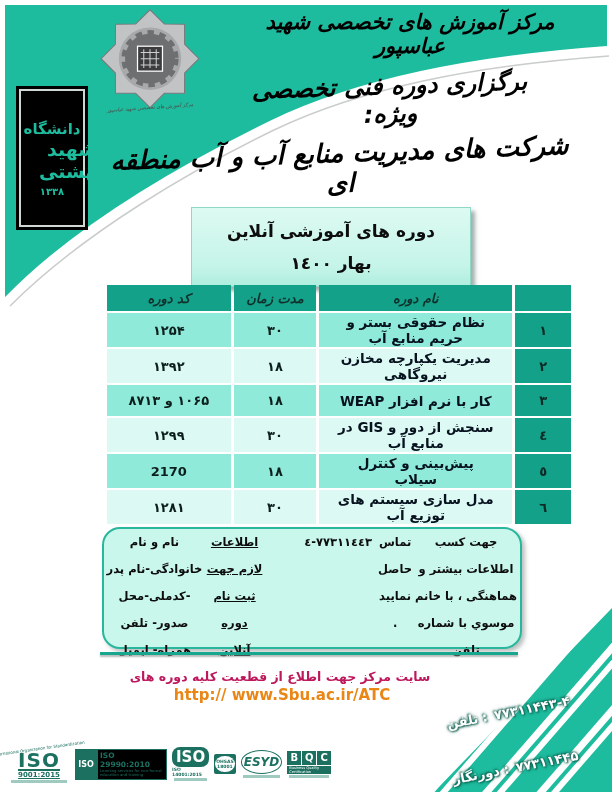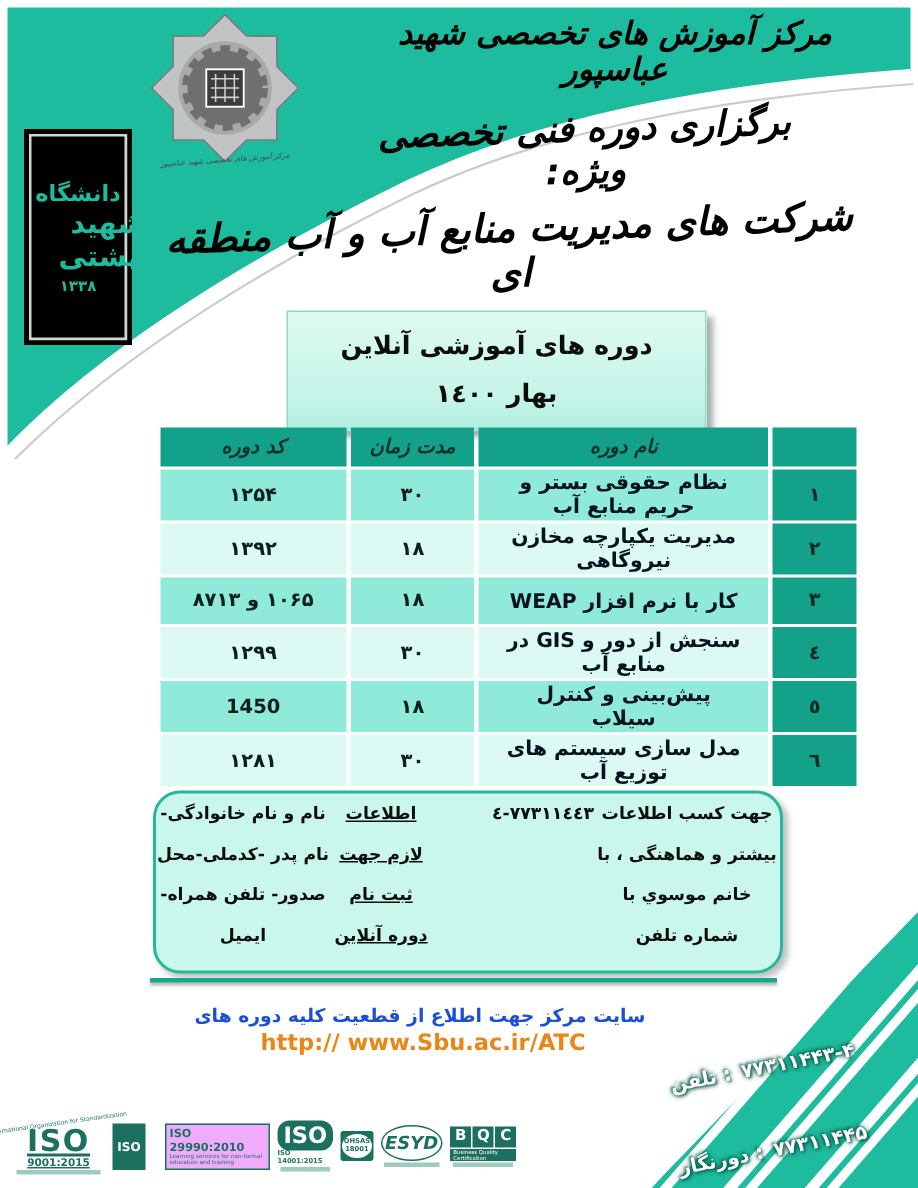--- a/index.html
+++ b/index.html
@@ -94,39 +94,39 @@
   .divider{
     position:absolute; left:100px; top:652px; width:418px; height:3px; z-index:3;
     background:#17a78e; box-shadow:0 2px 2px rgba(130,140,138,.6);
   }
 
   
   .website{
     position:absolute; left:30px; top:666px; width:500px; z-index:3;
     text-align:center; direction:rtl; font-weight:700;
   }
-  .website .fa{font-size:12.5px; color:#1d4ed8;}
+  .website .fa{font-size:12.5px; color:#be185d;}
   .website .url{font-size:15px; color:#ea8615; direction:ltr; unicode-bidi:isolate; display:inline-block; margin-left:4px;}
 
   
   .certs{
     position:absolute; left:8px; top:738px; width:280px; height:52px; z-index:3;
     display:flex; align-items:center; gap:5px; direction:ltr;
     color:#1c7060;
   }
   .cert{display:flex; flex-direction:column; align-items:center;}
   .iso9001{width:62px;}
   .iso9001 .ring{font-size:4px; color:#1c7060; transform:rotate(-8deg); white-space:nowrap;}
   .iso9001 .big{font-size:20px; font-weight:900; line-height:18px; letter-spacing:1px; border-bottom:2px solid #1c7060;}
   .iso9001 .sub{font-size:7px; font-weight:700;text-decoration:underline;}
   .bar{height:3px; background:#9fcabf; width:90%; margin-top:1px;}
   .iso29990{flex-direction:row; align-items:stretch; gap:0;}
   .iso29990 .sq{width:22px; background:#1c7060; color:#fff; font-size:8px; font-weight:900;
       display:flex; align-items:center; justify-content:center;}
-  .iso29990 .bx{width:64px; border:1px solid #1c7060; background:#f0abfc; padding:1px 2px; text-align:left;margin-left:13px;}
+  .iso29990 .bx{width:64px; border:1px solid #1c7060; background:#000000; padding:1px 2px; text-align:left;}
   .iso29990 .t1{font-size:7.5px; font-weight:900; color:#1c7060;}
   .iso29990 .t2{font-size:3.8px; color:#1c7060; line-height:4.5px;}
   .iso14001 .big{font-size:15px; font-weight:900; background:#1c7060; color:#fff; padding:1px 4px; border-radius:8px;}
   .iso14001 .sub{font-size:4.5px; font-weight:700;}
   .ohsas{width:26px; background:#1c7060; border-radius:2px; padding:2px 1px;}
   .ohsas .ov{background:#fff; border-radius:50%; font-size:4.5px; font-weight:900; color:#1c7060; padding:3px 1px; text-align:center;}
   .esyd .big{font-size:12px; font-weight:900; font-style:italic; border:1.5px solid #1c7060; border-radius:50%; padding:4px 2px;}
   .bqc .letters{display:flex; gap:1px;}
   .bqc .lt{width:14px; height:14px; background:#1c7060; color:#fff; font-size:10px; font-weight:900;
       display:flex; align-items:center; justify-content:center;}
@@ -233,35 +233,36 @@
         <tr>
           <td class="numcol">٤</td>
           <td class="namecell">سنجش از دور و GIS در منابع آب</td>
           <td>۳۰</td>
           <td>۱۲۹۹</td>
         </tr>
         <tr>
           <td class="numcol">٥</td>
           <td class="namecell">پیش‌بینی و کنترل سیلاب</td>
           <td>۱۸</td>
-          <td>1450</td>
+          <td>2170</td>
         </tr>
         <tr>
           <td class="numcol">٦</td>
           <td class="namecell">مدل سازی سیستم های توزیع آب</td>
           <td>۳۰</td>
           <td>۱۲۸۱</td>
         </tr>
       </tbody>
   </table>
 
   <div class="info-box">
     <div>جهت کسب اطلاعات بیشتر و هماهنگی ، با خانم موسوي  با شماره تلفن</div>
     <div class="phone-line">
       <span dir="ltr">٧٧٣١١٤٤٣-٤</span>
+      <span>تماس حاصل نمایید .</span>
     </div>
     <div class="u">اطلاعات لازم جهت ثبت نام دوره آنلاین</div>
     <div>نام و نام خانوادگی-نام پدر -کدملی-محل صدور- تلفن همراه- ایمیل</div>
   </div>
 
   <div class="divider"></div>
 
   <div class="website">
     <span class="fa">سایت مرکز جهت اطلاع از قطعیت کلیه دوره های</span>
     <span class="url">http:// www.Sbu.ac.ir/ATC</span>

